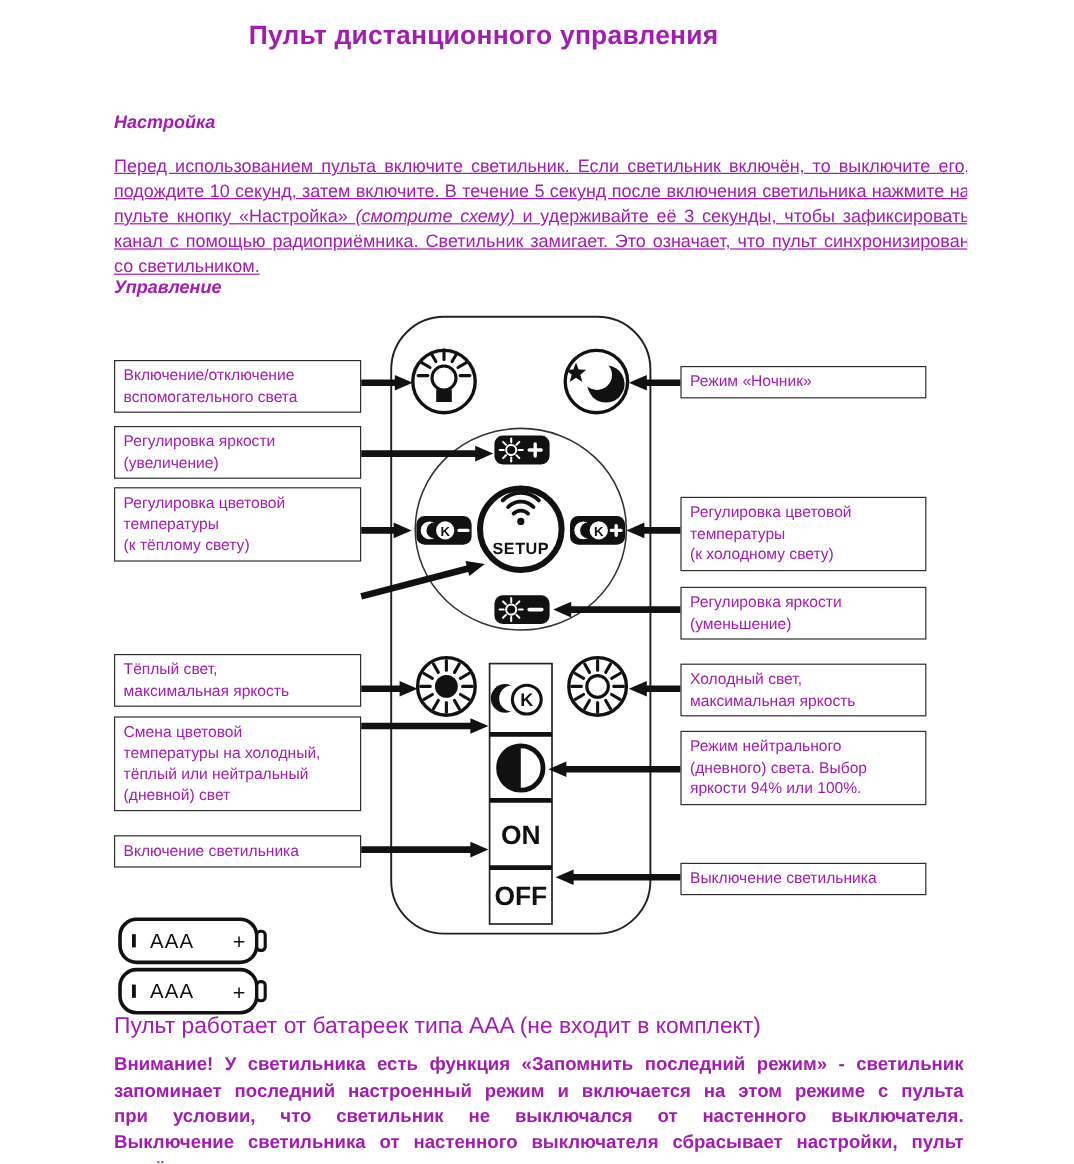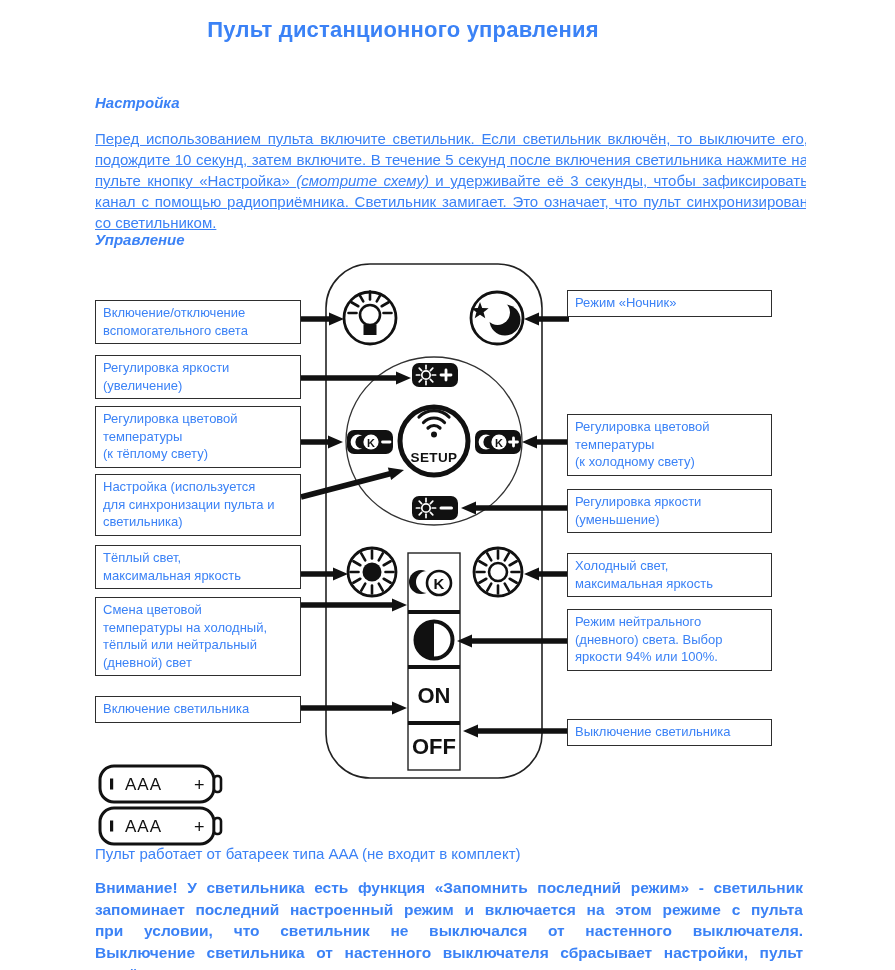--- a/index.html
+++ b/index.html
@@ -1,18 +1,18 @@
 <!DOCTYPE html>
 <html><head>
 <meta charset="utf-8">
 <style>
   html,body{margin:0;padding:0;background:#fff;}
   .page{
     position:relative;width:806px;height:970px;background:#ffffff;
-    font-family:"Liberation Sans",sans-serif;color:#3b82f6;overflow:hidden;
+    font-family:"Liberation Sans",sans-serif;color:#a21caf;overflow:hidden;
   }
   .title{
     position:absolute;top:16px;left:0;width:100%;text-align:center;
     font-size:22px;font-weight:bold;line-height:28px;letter-spacing:.2px;
   }
   .sect-heading{
     position:absolute;left:95px;font-size:15px;font-weight:bold;font-style:italic;
   }
   .body-par{
     position:absolute;left:95px;width:713px;font-size:15px;line-height:21px;
@@ -21,21 +21,21 @@
   }
   .body-par i{font-style:italic;}
   .callout{
     position:absolute;box-sizing:border-box;border:1.4px solid #2e2e2e;
     background:#fff;padding:3px 7px 4px 7px;font-size:13px;line-height:17.5px;
     white-space:pre-line;z-index:2;
   }
   .lbox{left:95px;width:206px;}
   .rbox{left:567px;width:205px;}
   .overlay{position:absolute;left:0;top:0;width:895px;height:970px;z-index:1;}
-  .caption{position:absolute;left:95px;top:845px;font-size:15px;}
+  .caption{position:absolute;left:95px;top:845px;font-size:19px;}
   .warning{
     position:absolute;left:95px;top:877px;width:708px;
     font-size:15.5px;font-weight:bold;line-height:21.5px;text-align:justify;
     word-spacing:5px;
   }
   svg text{font-family:"Liberation Sans",sans-serif;}
   .svg-btn-label{font-weight:bold;fill:#111;}
 </style>
 </head>
 <body>
@@ -52,32 +52,29 @@
 
   <div class="sect-heading" style="top:231px">Управление</div>
 
   <div class="callout lbox" style="top:300px">Включение/отключение
 вспомогательного света</div>
   <div class="callout lbox" style="top:355px">Регулировка яркости
 (увеличение)</div>
   <div class="callout lbox" style="top:406px">Регулировка цветовой
 температуры
 (к тёплому свету)</div>
-  <div class="callout lbox" style="top:474px">Настройка (используется
-для синхронизации пульта и
-светильника)</div>
   <div class="callout lbox" style="top:545px">Тёплый свет,
 максимальная яркость</div>
   <div class="callout lbox" style="top:597px">Смена цветовой
 температуры на холодный,
 тёплый или нейтральный
 (дневной) свет</div>
   <div class="callout lbox" style="top:696px">Включение светильника</div>
 
-  <div class="callout rbox" style="top:290px">Режим «Ночник»</div>
+  <div class="callout rbox" style="top:305px">Режим «Ночник»</div>
   <div class="callout rbox" style="top:414px">Регулировка цветовой
 температуры
 (к холодному свету)</div>
   <div class="callout rbox" style="top:489px">Регулировка яркости
 (уменьшение)</div>
   <div class="callout rbox" style="top:553px">Холодный свет,
 максимальная яркость</div>
   <div class="callout rbox" style="top:609px">Режим нейтрального
 (дневного) света. Выбор
 яркости 94% или 100%.</div>

